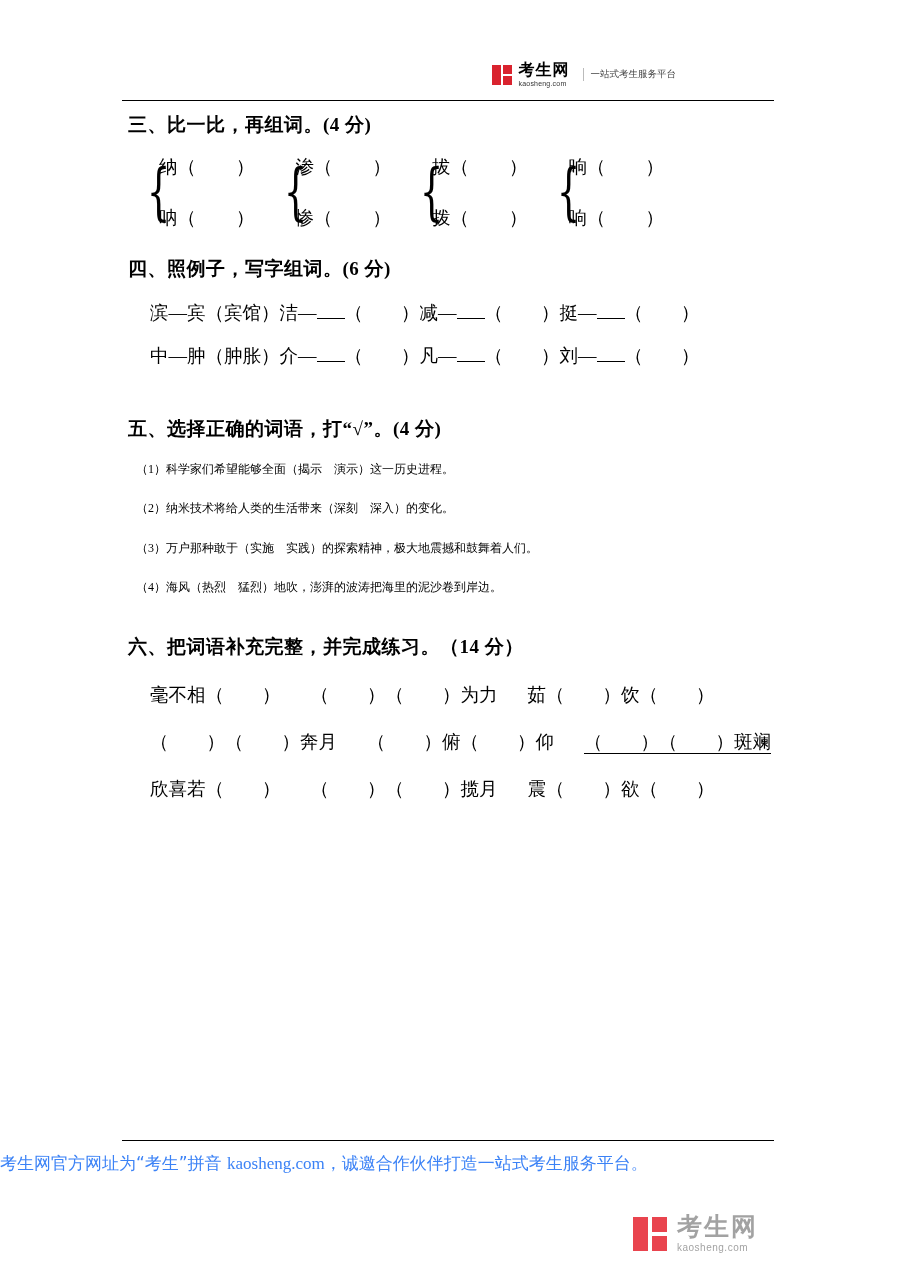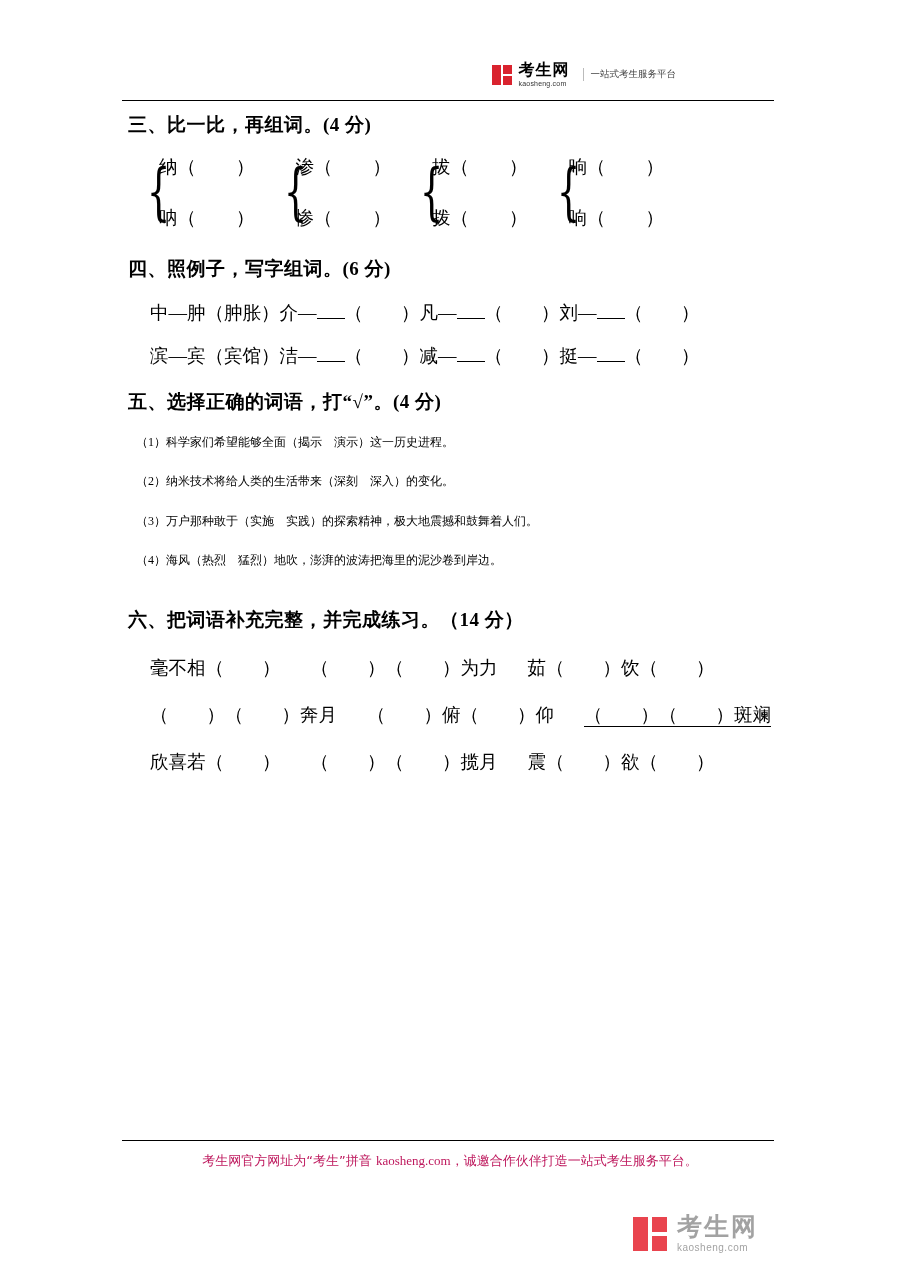--- a/index.html
+++ b/index.html
@@ -161,23 +161,22 @@
   }
   .pgap { display: inline-block; width: 38px; }
   .bigap { display: inline-block; width: 30px; }
   .u-under { border-bottom: 1px solid #000; padding-bottom: 1px; }
 
   
   .footer-note {
     position: absolute;
     left: 0; top: 1152px;
     width: 900px;
-    text-align: center;
-    font-size: 13px;
-    color: #be185d;
+    font-size: 17px;
+    color: #3b82f6;
     font-family: "DejaVu Sans", sans-serif;
   }
   .footer-note .en {
     font-family: "Liberation Serif", serif;
   }
 
   .watermark {
     position: absolute;
     right: 58px;
     bottom: 20px;
@@ -252,29 +251,29 @@
           </div>
         </div>
 
       </div>
     </div>
 
     <div class="block" style="margin-top:26px;">
       <div class="sec-title">四、照例子，写字组词。(6 分)</div>
 
       <div class="ex-row">
+        <span class="ex-head">滨—宾（宾馆）</span><span>洁—</span><span class="ul"></span>（<span class="gap30"></span>）<span>减—</span><span class="ul"></span>（<span class="gap30"></span>）<span>挺—</span><span class="ul"></span>（<span class="gap30"></span>）
+      </div>
+
+      <div class="ex-row">
         <span class="ex-head">中—肿（肿胀）</span><span>介—</span><span class="ul"></span>（<span class="gap30"></span>）<span>凡—</span><span class="ul"></span>（<span class="gap30"></span>）<span>刘—</span><span class="ul"></span>（<span class="gap30"></span>）
       </div>
-
-      <div class="ex-row">
-        <span class="ex-head">滨—宾（宾馆）</span><span>洁—</span><span class="ul"></span>（<span class="gap30"></span>）<span>减—</span><span class="ul"></span>（<span class="gap30"></span>）<span>挺—</span><span class="ul"></span>（<span class="gap30"></span>）
-      </div>
-    </div>
-
-    <div class="block" style="margin-top:21px;">
+    </div>
+
+    <div class="block" style="margin-top:48px;">
       <div class="sec-title">五、选择正确的词语，打“√”。(4 分)</div>
       <div class="q">（1）科学家们希望能够全面（揭示　演示）这一历史进程。</div>
       <div class="q">（2）纳米技术将给人类的生活带来（深刻　深入）的变化。</div>
       <div class="q">（3）万户那种敢于（实施　实践）的探索精神，极大地震撼和鼓舞着人们。</div>
       <div class="q">（4）海风（热烈　猛烈）地吹，澎湃的波涛把海里的泥沙卷到岸边。</div>
     </div>
 
     <div class="block" style="margin-top:34px;">
       <div class="sec-title">六、把词语补充完整，并完成练习。（14 分）</div>
 

